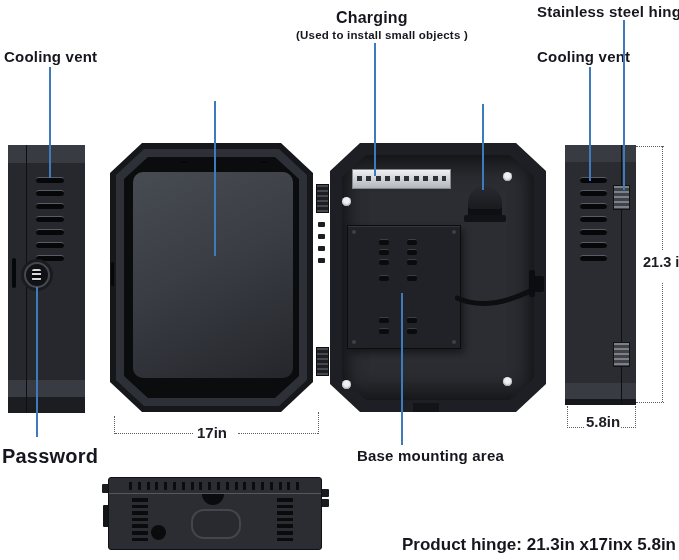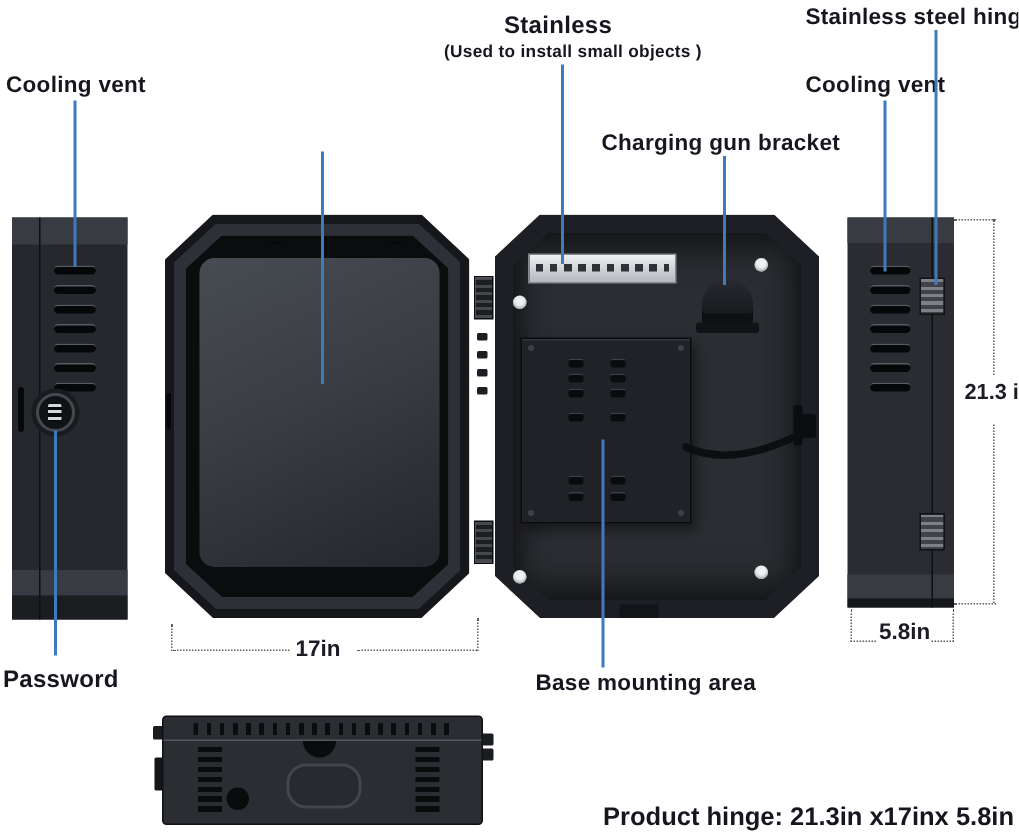--- a/index.html
+++ b/index.html
@@ -80,26 +80,25 @@
   .bv-nub{position:absolute;background:#1a1c1f;border-radius:1px;z-index:9;}
 
   .product-size{position:absolute;right:3px;top:535px;font-size:17px;font-weight:700;color:#16161f;white-space:nowrap;}
 </style>
 </head>
 <body>
 
 <div class="canvas">
 
   <div class="label" style="left:4px;top:48px;">Cooling vent</div>
-  <div class="label" style="left:336px;top:9px;font-size:16px;">Stainless</div>
+  <div class="label" style="left:336px;top:9px;font-size:16px;">Charging</div>
   <div class="label sub" style="left:296px;top:29px;">(Used to install small objects )</div>
   <div class="label" style="left:537px;top:3px;">Stainless steel hinge</div>
   <div class="label" style="left:537px;top:48px;">Cooling vent</div>
-  <div class="label" style="left:401px;top:87px;">Charging gun bracket</div>
-  <div class="label" style="left:2px;top:445px;font-size:16px;">Password</div>
+  <div class="label" style="left:2px;top:445px;font-size:20px;">Password</div>
   <div class="label" style="left:357px;top:447px;">Base mounting area</div>
 
   <div class="sidepanel" style="left:8px;top:145px;width:77px;height:268px;">
     <div class="cap" style="top:0;height:18px;"></div>
     <div class="cap" style="top:235px;height:17px;"></div>
     <div class="darkstrip" style="top:252px;height:16px;"></div>
     <div class="seam" style="left:18px;"></div>
     <div class="vent" style="left:28px;top:32px;width:28px;"></div>
     <div class="vent" style="left:28px;top:45px;width:28px;"></div>
     <div class="vent" style="left:28px;top:58px;width:28px;"></div>

